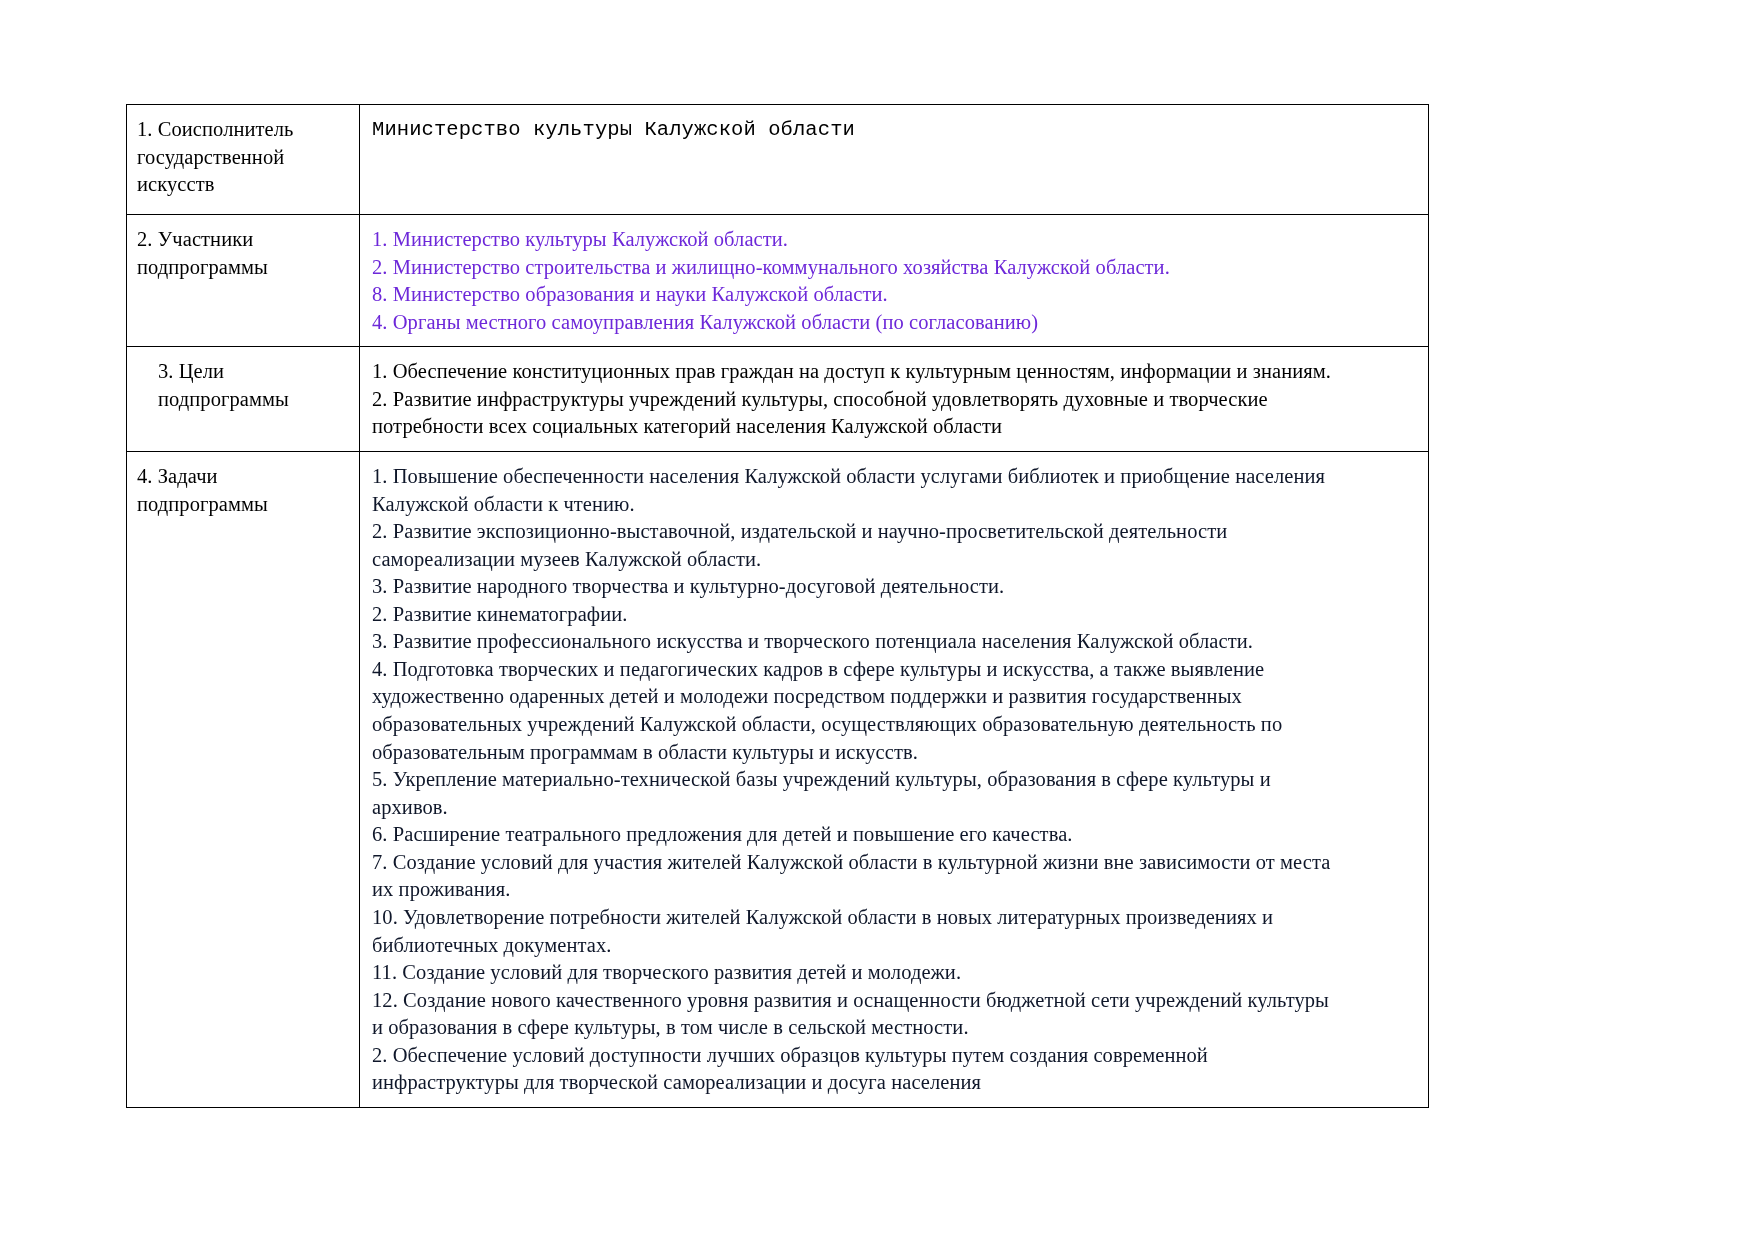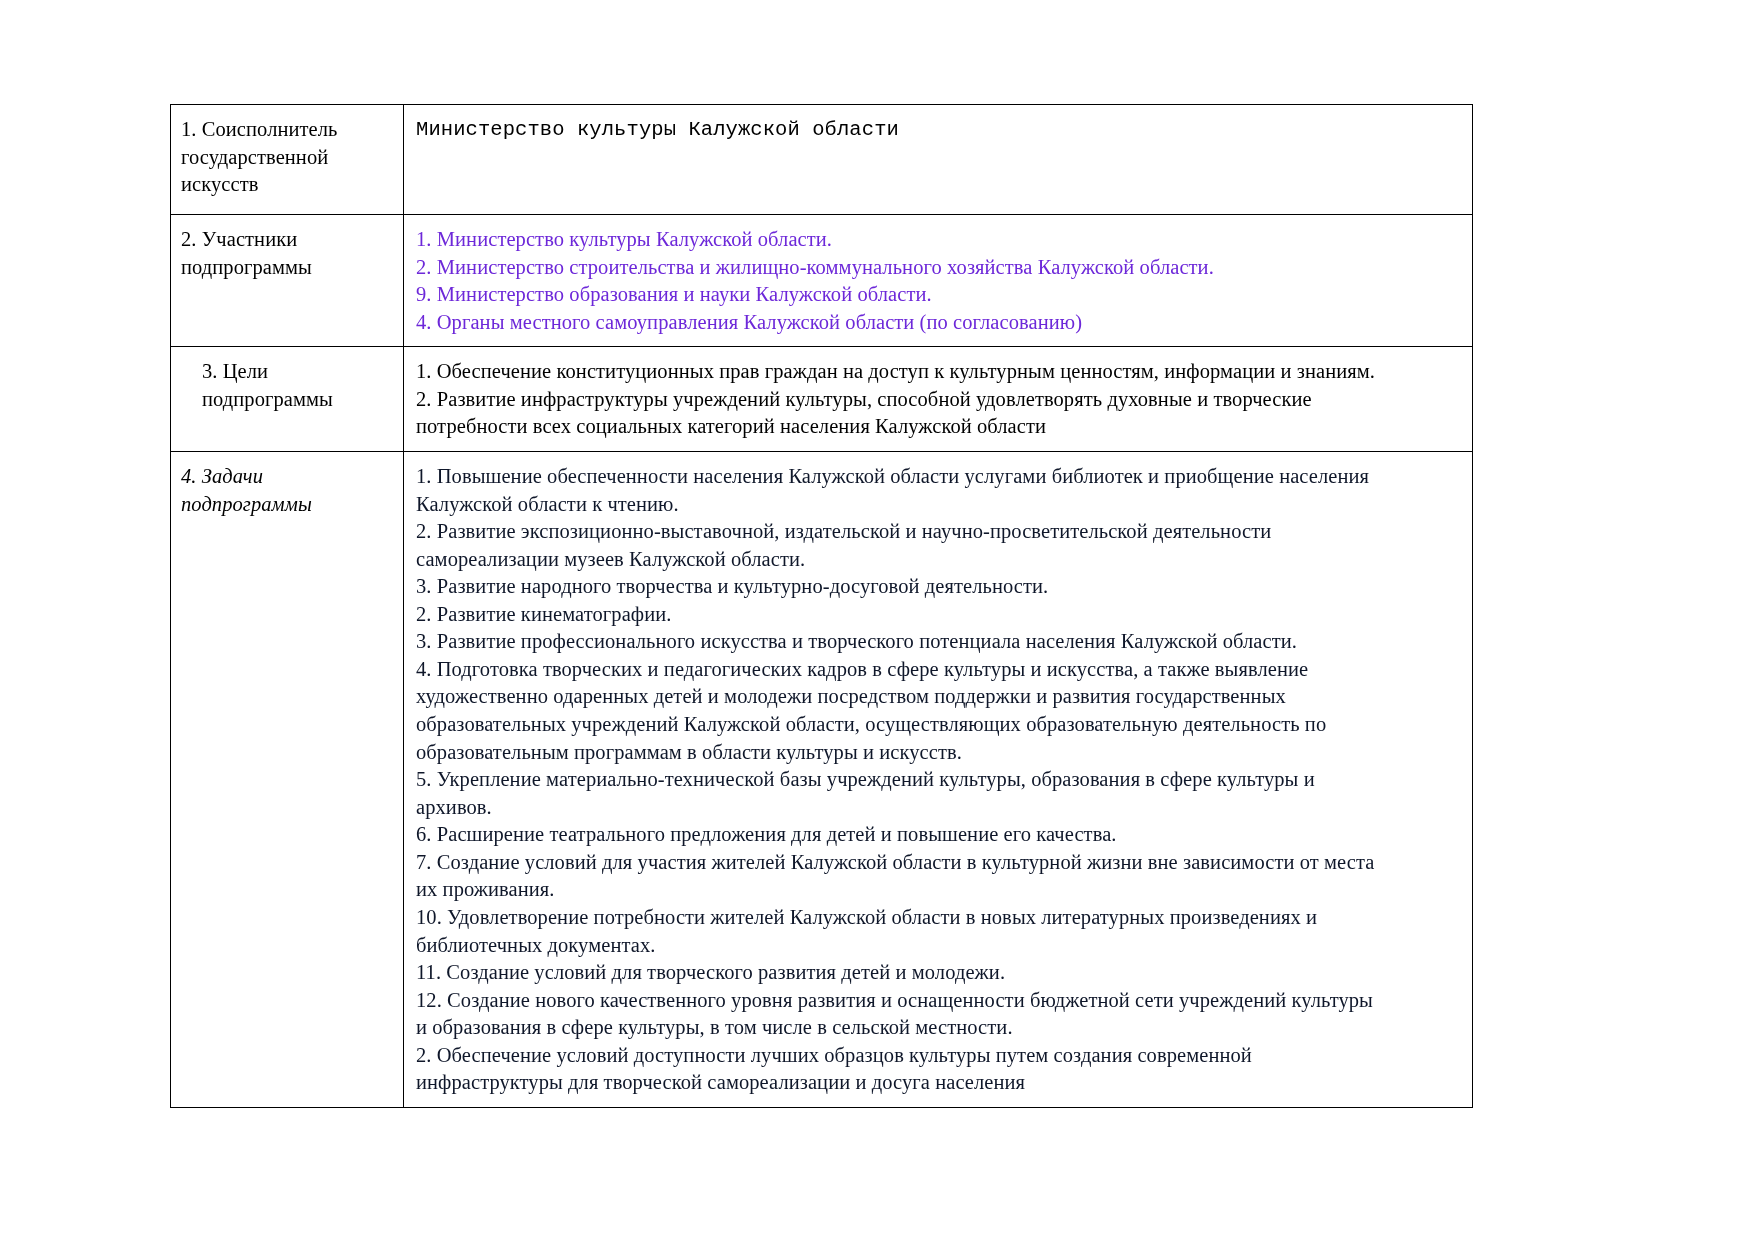--- a/index.html
+++ b/index.html
@@ -21,21 +21,20 @@
     background: #ffffff;
     box-sizing: border-box;
   }
   .doc-table {
     position: absolute;
     left: 126px;
     top: 104px;
     width: 1262px;
     border-collapse: collapse;
     table-layout: fixed;
-    margin-left: 44px;
   }
   .doc-table td {
     border: 1px solid #000000;
     vertical-align: top;
     padding: 11px 8px 10px 10px;
     font-size: 20.5px;
     line-height: 1.345;
     letter-spacing: 0.08px;
   }
   .col-label {
@@ -81,37 +80,37 @@
           </td>
       </tr>
       <tr class="row-uchastniki">
         <td class="col-label label-cell" style="border-color: rgb(0, 0, 0); color: rgb(0, 0, 0);">
             <span class="cell-line">2. Участники</span>
             <span class="cell-line">подпрограммы</span>
           </td>
         <td class="col-content content-cell" style="border-color: rgb(0, 0, 0); color: #6d28d9;">
             <span class="cell-line">1. Министерство культуры Калужской области.</span>
             <span class="cell-line">2. Министерство строительства и жилищно-коммунального хозяйства Калужской области.</span>
-            <span class="cell-line">9. Министерство образования и науки Калужской области.</span>
+            <span class="cell-line">8. Министерство образования и науки Калужской области.</span>
             <span class="cell-line">4. Органы местного самоуправления Калужской области (по согласованию)</span>
           </td>
       </tr>
       <tr class="row-celi">
         <td class="col-label label-cell" style="border-color: rgb(0, 0, 0); color: rgb(0, 0, 0); padding-left: 31px;">
             <span class="cell-line">3. Цели</span>
             <span class="cell-line">подпрограммы</span>
           </td>
         <td class="col-content content-cell" style="border-color: rgb(0, 0, 0); color: rgb(0, 0, 0);">
             <span class="cell-line">1. Обеспечение конституционных прав граждан на доступ к культурным ценностям, информации и знаниям.</span>
             <span class="cell-line">2. Развитие инфраструктуры учреждений культуры, способной удовлетворять духовные и творческие</span>
             <span class="cell-line">потребности всех социальных категорий населения Калужской области</span>
           </td>
       </tr>
       <tr class="row-zadachi">
-        <td class="col-label label-cell" style="border-color: rgb(0, 0, 0); color: rgb(0, 0, 0); font-style: italic;">
+        <td class="col-label label-cell" style="border-color: rgb(0, 0, 0); color: rgb(0, 0, 0);">
             <span class="cell-line">4. Задачи</span>
             <span class="cell-line">подпрограммы</span>
           </td>
         <td class="col-content content-cell" style="border-color: rgb(0, 0, 0); color: #0f172a;">
             <span class="cell-line">1. Повышение обеспеченности населения Калужской области услугами библиотек и приобщение населения</span>
             <span class="cell-line">Калужской области к чтению.</span>
             <span class="cell-line">2. Развитие экспозиционно-выставочной, издательской и научно-просветительской деятельности</span>
             <span class="cell-line">самореализации музеев Калужской области.</span>
             <span class="cell-line">3. Развитие народного творчества и культурно-досуговой деятельности.</span>
             <span class="cell-line">2. Развитие кинематографии.</span>

